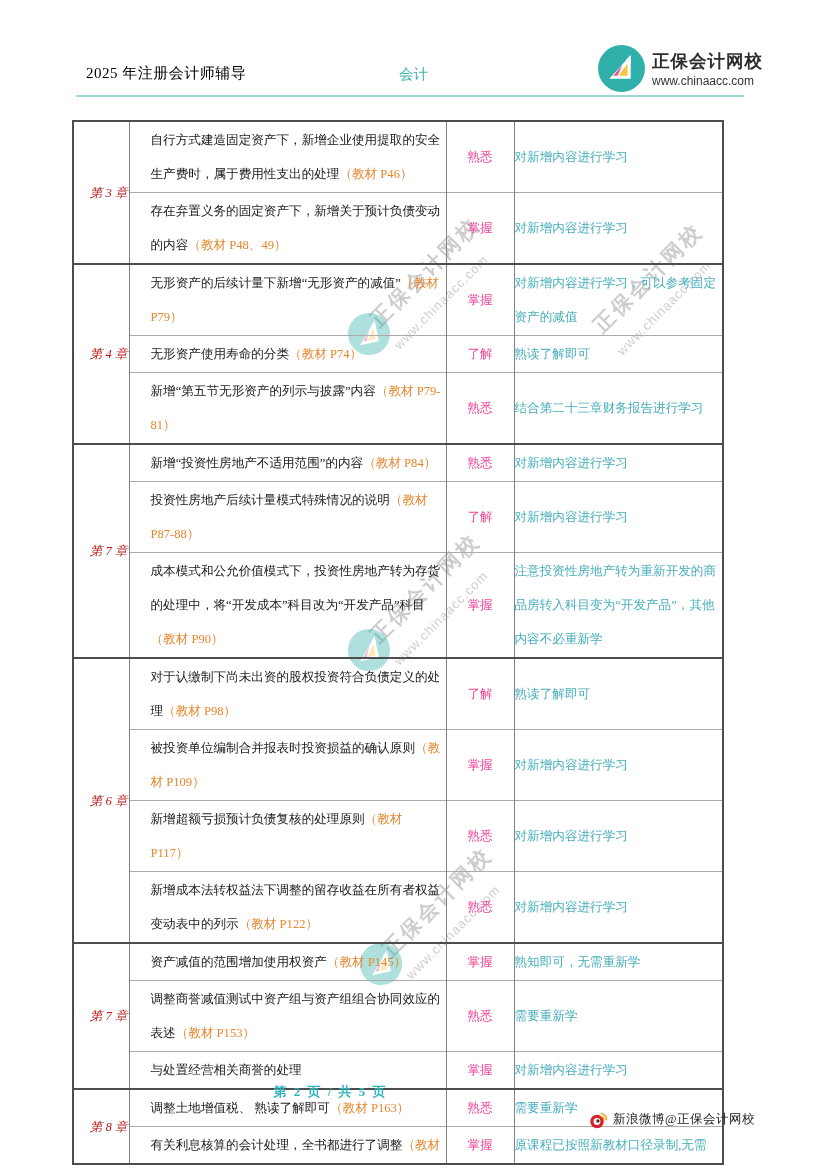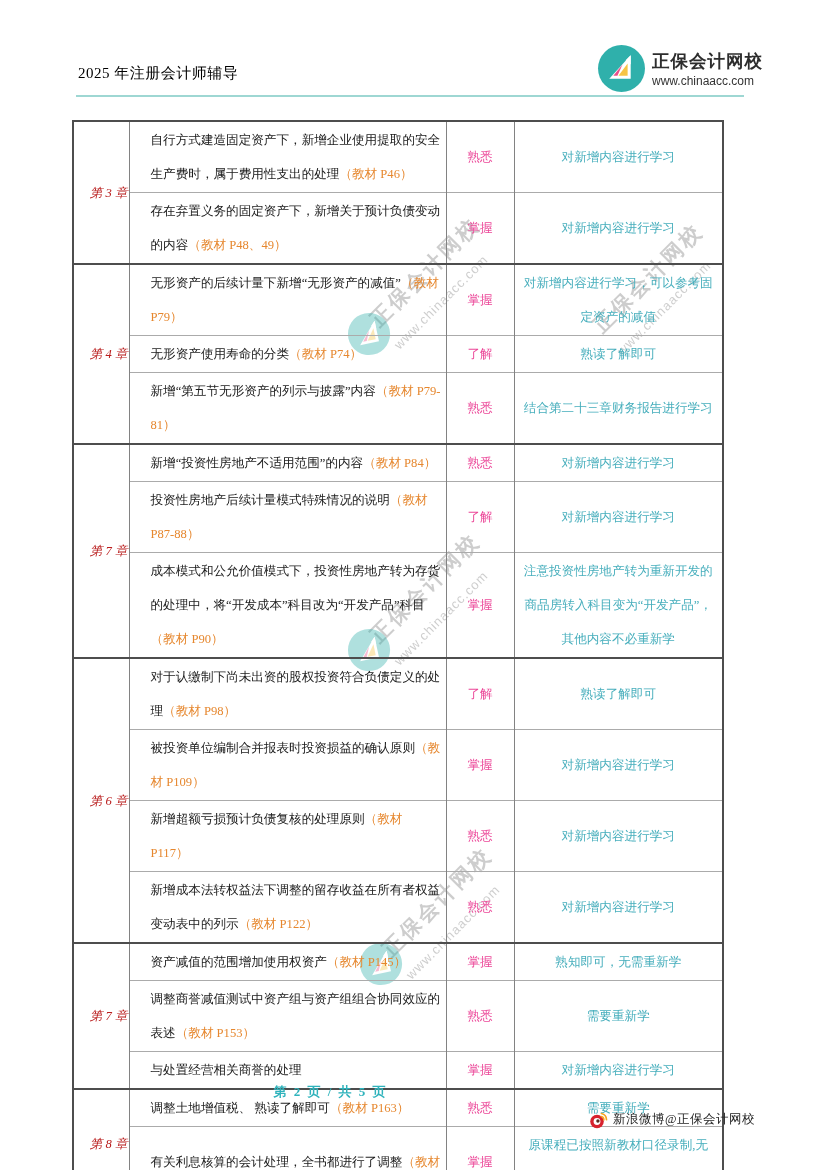--- a/index.html
+++ b/index.html
@@ -8,21 +8,21 @@
     --ref-orange:#E6872E;
     --footer-teal:#2FB3BC;
     --weibo-red:#D7222E;
   }
   *{box-sizing:border-box;}
   html,body{margin:0;padding:0;background:#ffffff;}
   body{font-family:"Liberation Serif","DejaVu Serif",serif;color:#1a1a1a;}
   .page{position:relative;width:827px;height:1170px;background:#fff;overflow:hidden;margin:0 auto;}
 
   
-  .hdr-title{position:absolute;left:78px;top:64px;font-size:15px;color:#000;letter-spacing:0.5px;z-index:3;}
+  .hdr-title{position:absolute;left:86px;top:64px;font-size:15px;color:#000;letter-spacing:0.5px;z-index:3;}
   .hdr-subject{position:absolute;left:0;top:65px;width:827px;text-align:center;font-size:14.5px;color:var(--accent-teal);z-index:3;}
   .hdr-rule{position:absolute;left:76px;top:95px;width:668px;border-top:2px solid #9ed7d3;z-index:3;}
   .brand{position:absolute;left:597px;top:44px;z-index:3;display:flex;align-items:center;}
   .brand-logo{width:49px;height:49px;}
   .brand-txt{margin-left:6px;}
   .brand-name{font-size:17.5px;font-weight:bold;color:#2d2d2d;letter-spacing:1px;font-family:"Liberation Sans","DejaVu Sans",sans-serif;}
   .brand-url{font-size:12px;color:#333;font-family:"Liberation Sans","DejaVu Sans",sans-serif;margin-top:1px;}
 
   
   .wm-layer{position:absolute;inset:0;z-index:0;pointer-events:none;}
@@ -38,21 +38,21 @@
   table.study{position:absolute;left:72px;top:120px;width:650px;z-index:1;
     border-collapse:collapse;table-layout:fixed;background:transparent;}
   table.study{border:2px solid #4d4d4d;}
   td{border-left:1px solid #828282;border-right:1px solid #828282;
      font-size:12.6px;line-height:34px;height:35px;vertical-align:middle;background:transparent;}
   tr td{border-top:1px solid #ababab;}
   tr.group-start td{border-top:2px solid #4d4d4d;}
   td.chapter-cell{text-align:right;color:#b91c1c;font-style:italic;}
   td.content-cell{text-align:left;padding:1px 4px 1px 21px;}
   td.level-cell{text-align:center;color:#ec4899;}
-  td.suggestion-cell{text-align:center;color:var(--suggestion-teal);padding:1px 8px;}
+  td.suggestion-cell{text-align:left;color:var(--suggestion-teal);padding:1px 0;}
   .ref{color:var(--ref-orange);}
 
   
   .page-indicator{position:absolute;left:0;top:1083px;width:661px;text-align:center;
     color:var(--footer-teal);font-size:13px;font-weight:bold;letter-spacing:2px;z-index:3;}
   .weibo{position:absolute;top:1110px;right:72px;display:flex;align-items:center;z-index:3;}
   .weibo-txt{font-size:12.5px;color:#222;letter-spacing:0.5px;margin-left:5px;}
 </style>
 </head>
 <body>
@@ -92,20 +92,21 @@
     <div class="wm" style="left:437px;top:902px;">
       <span class="t">正保会计网校</span>
       <span class="u">www.chinaacc.com</span>
       <svg class="lg" width="44" height="44">
           <use href="#logo-sym"></use>
         </svg>
     </div>
   </div>
 
   <div class="hdr-title">2025 年注册会计师辅导</div>
+  <div class="hdr-subject">会计</div>
   <div class="brand">
     <svg class="brand-logo" width="49" height="49">
         <use href="#logo-sym"></use>
       </svg>
     <div class="brand-txt">
       <div class="brand-name">正保会计网校</div>
       <div class="brand-url">www.chinaacc.com</div>
     </div>
   </div>
   <div class="hdr-rule"></div>

